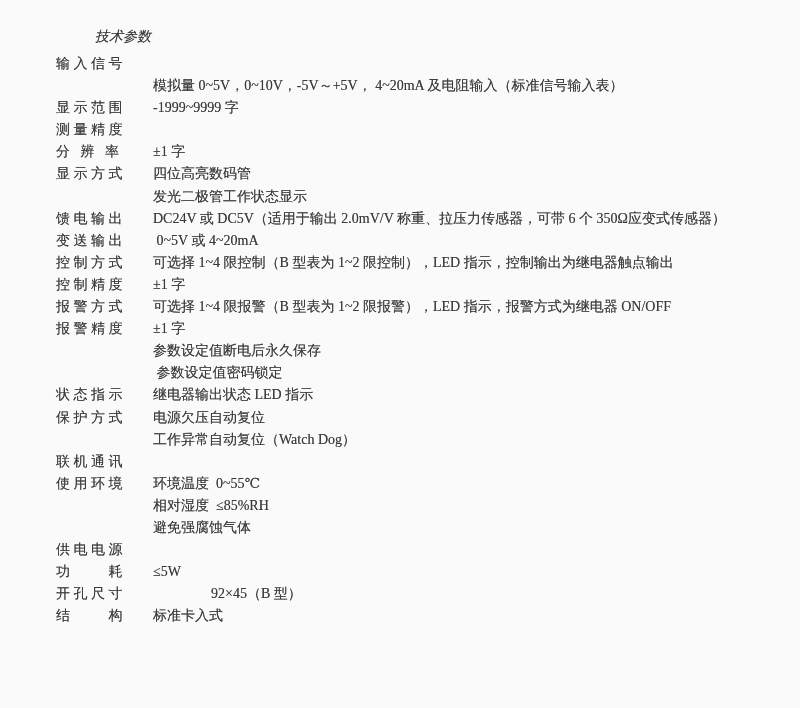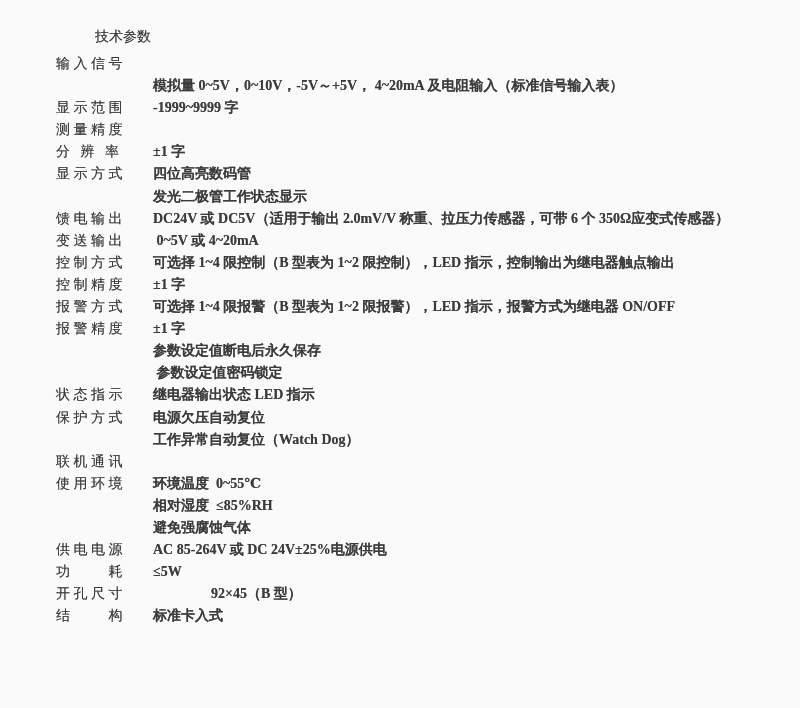--- a/index.html
+++ b/index.html
@@ -17,20 +17,21 @@
     width: 800px;
     height: 708px;
     box-sizing: border-box;
     
     text-shadow: 0 0 0.6px rgba(80,80,80,0.7);
   }
   .doc-title {
     padding: 26px 16px 3px 95px;
     line-height: 22px;
     white-space: pre;
+    font-style: italic;
   }
   .lines {
     padding-top: 2px;
   }
   .line {
     display: flex;
     align-items: flex-start;
     padding-left: 56px;
     height: 22.1px;
     line-height: 22.1px;
@@ -38,21 +39,20 @@
   .line .label {
     flex: 0 0 97px;
     width: 97px;
     letter-spacing: 3.5px;
     white-space: pre;
     overflow: visible;
   }
   .line .value {
     flex: 1;
     white-space: pre;
-    font-weight: bold;
   }
 </style>
 </head>
 <body style="background: rgb(250, 250, 250); color: rgb(59, 59, 59);">
 
 <div class="page">
   <div class="doc-title">技术参数</div>
   <div class="lines">
   <div class="line">
     <div class="label">输入信号</div>
@@ -159,21 +159,20 @@
     <div class="value">相对湿度  ≤85%RH</div>
   </div>
 
   <div class="line">
     <div class="label"></div>
     <div class="value">避免强腐蚀气体</div>
   </div>
 
   <div class="line">
     <div class="label">供电电源</div>
-    <div class="value">AC 85-264V 或 DC 24V±25%电源供电</div>
   </div>
 
   <div class="line">
     <div class="label">功　　耗</div>
     <div class="value">≤5W</div>
   </div>
 
 
   <div class="line">
     <div class="label">开孔尺寸</div>

